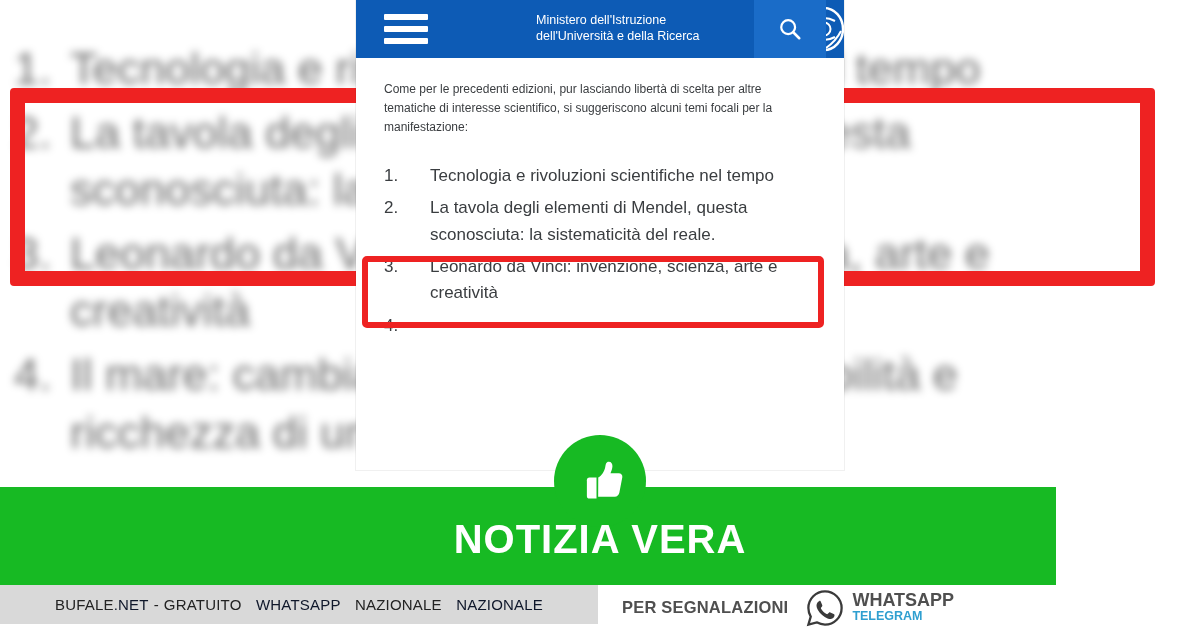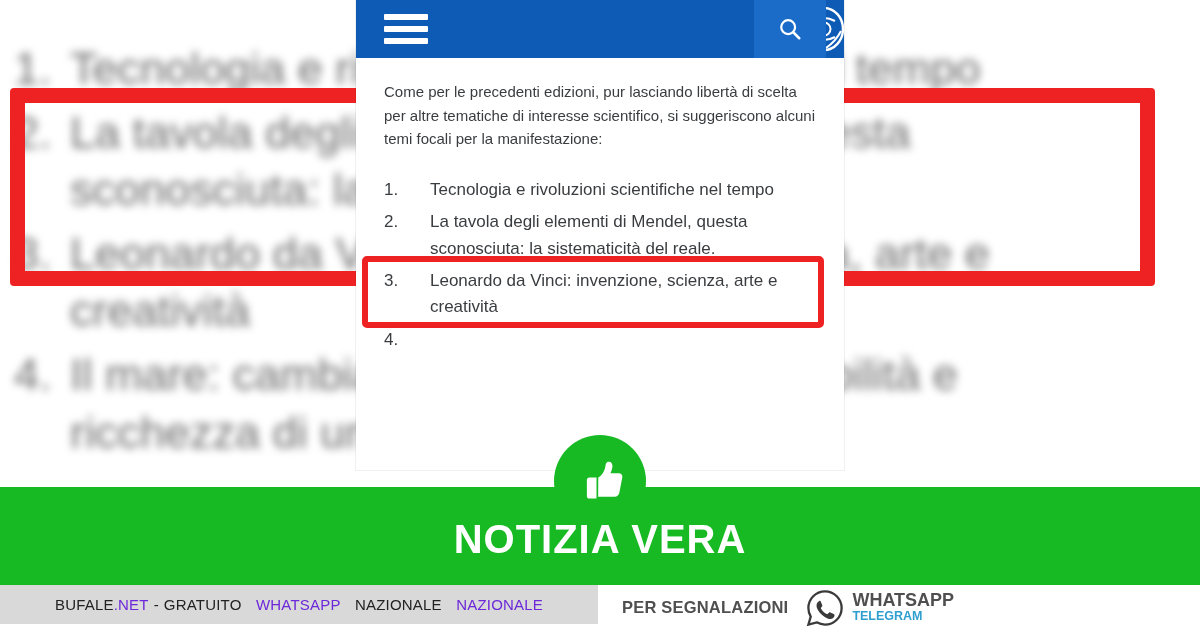--- a/index.html
+++ b/index.html
@@ -147,21 +147,21 @@
     background: #1a6cc8;
     display: flex;
     align-items: center;
     justify-content: center;
   }
   .card-body {
     padding: 22px 28px 16px 28px;
     color: #34383b;
   }
   .intro {
-    font-size: 15px;
+    font-size: 12px;
     line-height: 1.58;
     color: #3a3d40;
     margin: 0 0 26px 0;
     font-weight: 400;
   }
   ol.topics {
     list-style: none;
     margin: 0;
     padding: 0;
   }
@@ -179,21 +179,21 @@
   }
   ol.topics li .t {
     flex: 1 1 auto;
   }
 
   
   .verdict {
     position: absolute;
     left: 0;
     top: 487px;
-    width: 1200px;
+    width: 1056px;
     height: 98px;
     background: #17ba23;
     z-index: 40;
   }
   .thumb-circle {
     position: absolute;
     left: 600px;
     top: -52px;
     transform: translateX(-50%);
     width: 92px;
@@ -230,21 +230,21 @@
     width: 598px;
     height: 39px;
     background: #d9d9d9;
     display: flex;
     align-items: center;
     justify-content: center;
     font-size: 15px;
     color: #222222;
     letter-spacing: 0.2px;
   }
-  .bb-left .red { color: #6d28d9; }
+  .bb-left .red { color: #0f172a; }
   .bb-left .sep { padding: 0 5px; }
   .bb-right {
     flex: 1 1 auto;
     height: 45px;
     background: #ffffff;
     display: flex;
     align-items: center;
     padding-left: 24px;
     box-sizing: border-box;
   }
@@ -317,20 +317,24 @@
   <div class="card">
 
     <div class="card-header">
 
       <div class="hamburger">
         <span></span>
           <span></span>
           <span></span>
       </div>
 
+      <div class="ministry-text">
+        <span class="l1">Ministero dell'Istruzione</span>
+        <span class="l2">dell'Università e della Ricerca</span>
+      </div>
 
       <div class="emblem">
         <svg viewBox="0 0 44 48" width="44" height="48" aria-hidden="true">
           <ellipse cx="22" cy="24" rx="19" ry="21" fill="none" stroke="#ffffff" stroke-width="2.4"></ellipse>
           <path d="M22 8 L22 40" stroke="#ffffff" stroke-width="2.2"></path>
           <path d="M11 16 Q22 10 33 16" stroke="#ffffff" stroke-width="2" fill="none"></path>
           <path d="M11 32 Q22 38 33 32" stroke="#ffffff" stroke-width="2" fill="none"></path>
           <circle cx="22" cy="24" r="6.5" fill="none" stroke="#ffffff" stroke-width="2"></circle>
           <path d="M5 26 Q10 36 20 43" stroke="#ffffff" stroke-width="2" fill="none"></path>
           <path d="M39 26 Q34 36 24 43" stroke="#ffffff" stroke-width="2" fill="none"></path>

